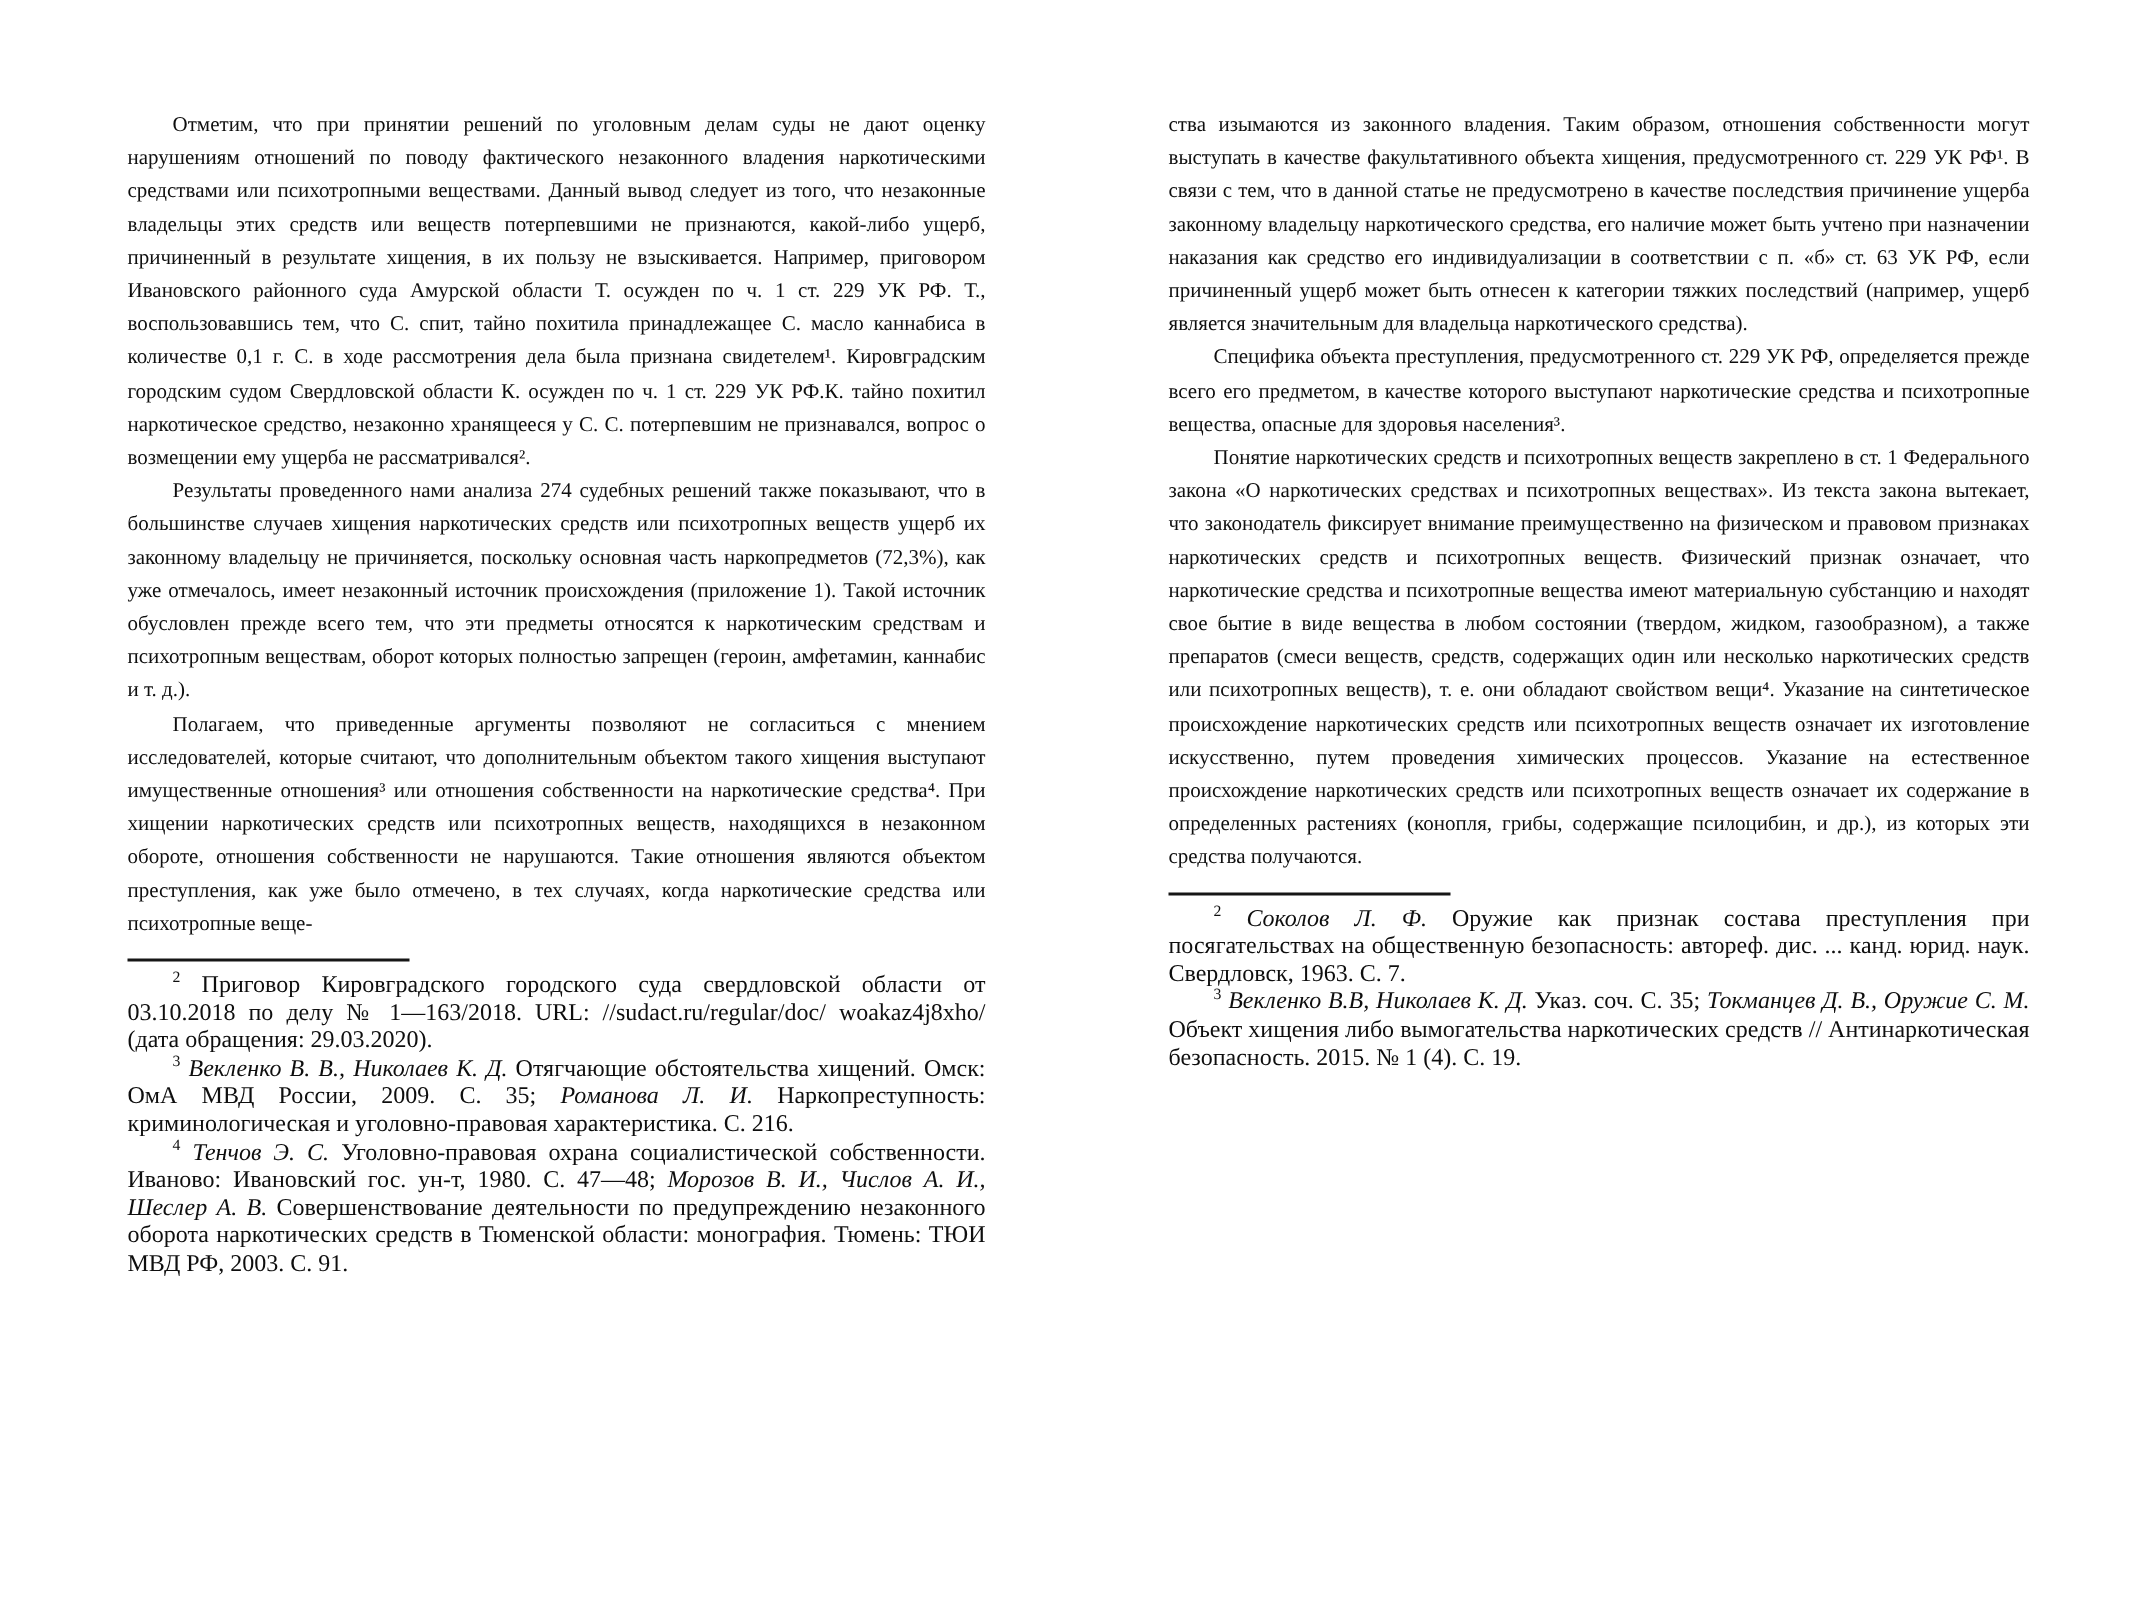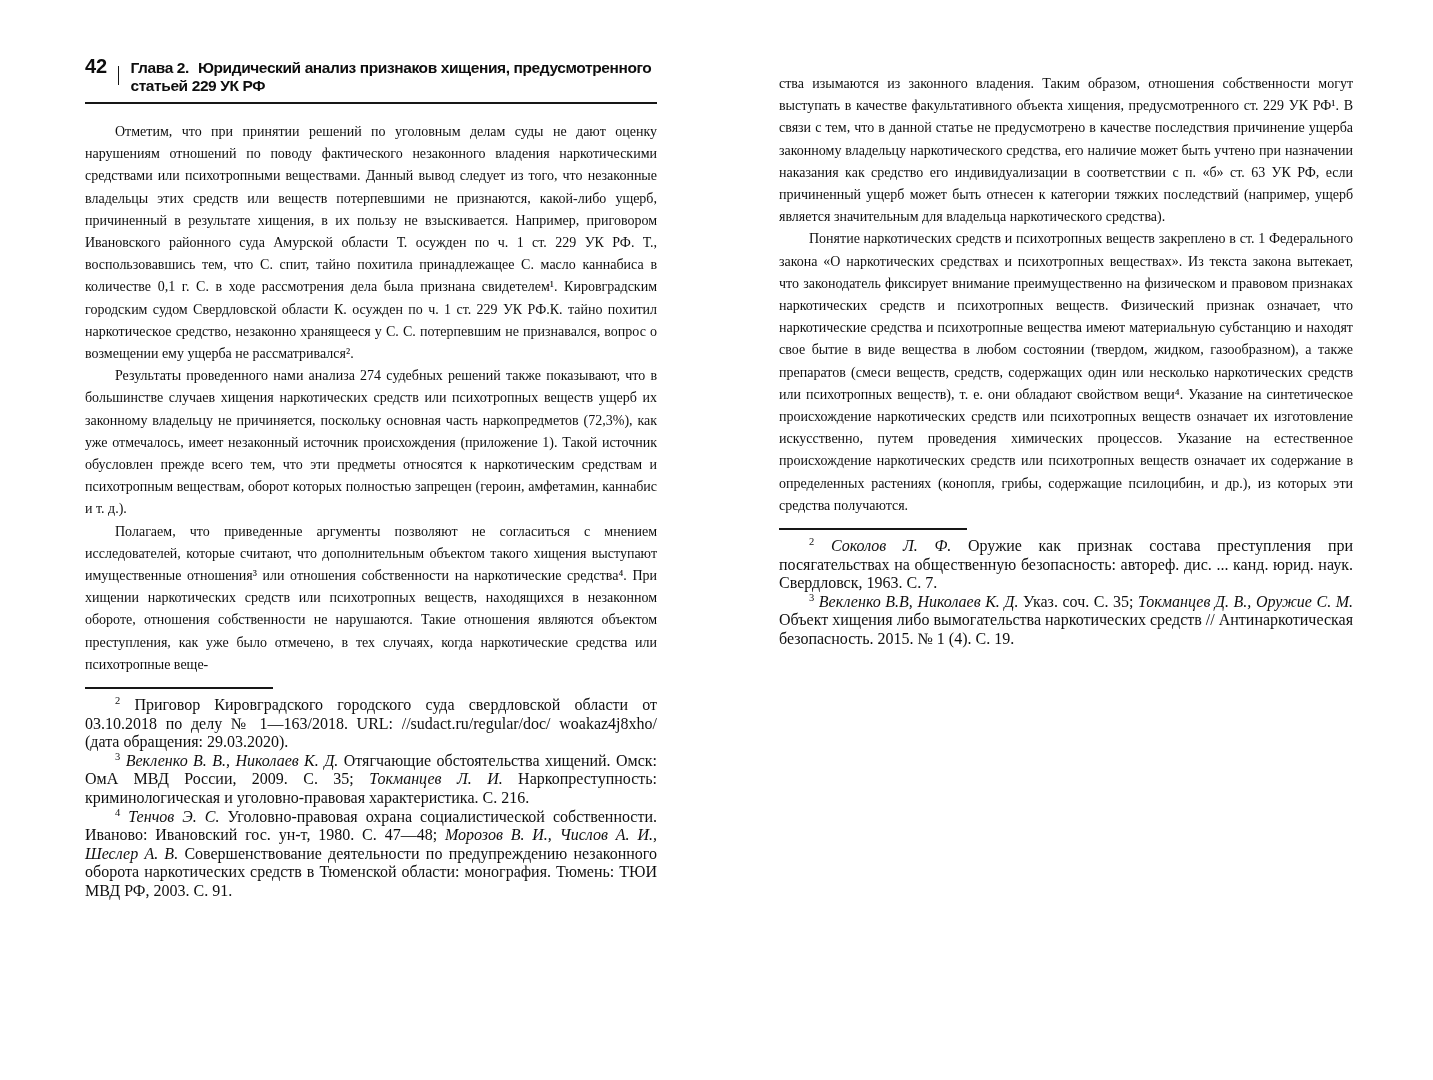--- a/index.html
+++ b/index.html
@@ -59,43 +59,37 @@
     text-align: justify;
     text-indent: 30px;
   }
   .footnote sup { font-size: 10.5px; line-height: 0; }
   .it { font-style: italic; }
 </style>
 </head>
 <body>
 
 <div class="page" id="page-left">
-  <div class="header">
-    <span class="pagenum">42</span>
-    <span class="hdr-divider"></span>
-    <span class="hdr-text">
-      <span class="hdr-label">Глава 2.</span><span>Юридический анализ признаков хищения, предусмотренного статьей 229 УК РФ</span>
-    </span>
-  </div>
   <div class="bodytext">
     <p class="para indent">Отметим, что при принятии решений по уголовным делам суды не дают оценку нарушениям отношений по поводу фактического незаконного владения наркотическими средствами или психотропными веществами. Данный вывод следует из того, что незаконные владельцы этих средств или веществ потерпевшими не признаются, какой-либо ущерб, причиненный в результате хищения, в их пользу не взыскивается. Например, приговором Ивановского районного суда Амурской области Т. осужден по ч. 1 ст. 229 УК РФ. Т., воспользовавшись тем, что С. спит, тайно похитила принадлежащее С. масло каннабиса в количестве 0,1 г. С. в ходе рассмотрения дела была признана свидетелем¹. Кировградским городским судом Свердловской области К. осужден по ч. 1 ст. 229 УК РФ.К. тайно похитил наркотическое средство, незаконно хранящееся у С. С. потерпевшим не признавался, вопрос о возмещении ему ущерба не рассматривался².</p>
     <p class="para indent">Результаты проведенного нами анализа 274 судебных решений также показывают, что в большинстве случаев хищения наркотических средств или психотропных веществ ущерб их законному владельцу не причиняется, поскольку основная часть наркопредметов (72,3%), как уже отмечалось, имеет незаконный источник происхождения (приложение 1). Такой источник обусловлен прежде всего тем, что эти предметы относятся к наркотическим средствам и психотропным веществам, оборот которых полностью запрещен (героин, амфетамин, каннабис и т. д.).</p>
     <p class="para indent">Полагаем, что приведенные аргументы позволяют не согласиться с мнением исследователей, которые считают, что дополнительным объектом такого хищения выступают имущественные отношения³ или отношения собственности на наркотические средства⁴. При хищении наркотических средств или психотропных веществ, находящихся в незаконном обороте, отношения собственности не нарушаются. Такие отношения являются объектом преступления, как уже было отмечено, в тех случаях, когда наркотические средства или психотропные веще-</p>
   </div>
   <div class="fnsep"></div>
   <div>
       <p class="footnote"><sup>2</sup>&nbsp;<span>Приговор Кировградского городского суда свердловской области от 03.10.2018 по делу № 1—163/2018. URL: //sudact.ru/regular/doc/ woakaz4j8xho/ (дата обращения: 29.03.2020).</span></p>
-      <p class="footnote"><sup>3</sup>&nbsp;<span class="it">Векленко В. В., Николаев К. Д.</span><span> Отягчающие обстоятельства хищений. Омск: ОмА МВД России, 2009. С. 35; </span><span class="it">Токманцев Л. И.</span><span> Наркопреступность: криминологическая и уголовно-правовая характеристика. С. 216.</span></p>
+      <p class="footnote"><sup>3</sup>&nbsp;<span class="it">Векленко В. В., Николаев К. Д.</span><span> Отягчающие обстоятельства хищений. Омск: ОмА МВД России, 2009. С. 35; </span><span class="it">Романова Л. И.</span><span> Наркопреступность: криминологическая и уголовно-правовая характеристика. С. 216.</span></p>
       <p class="footnote"><sup>4</sup>&nbsp;<span class="it">Тенчов Э. С.</span><span> Уголовно-правовая охрана социалистической собственности. Иваново: Ивановский гос. ун-т, 1980. С. 47—48; </span><span class="it">Морозов В. И., Числов А. И., Шеслер А. В.</span><span> Совершенствование деятельности по предупреждению незаконного оборота наркотических средств в Тюменской области: монография. Тюмень: ТЮИ МВД РФ, 2003. С. 91.</span></p>
     </div>
 </div>
 
 <div class="page" id="page-right">
   <div class="bodytext">
     <p class="para">ства изымаются из законного владения. Таким образом, отношения собственности могут выступать в качестве факультативного объекта хищения, предусмотренного ст. 229 УК РФ¹. В связи с тем, что в данной статье не предусмотрено в качестве последствия причинение ущерба законному владельцу наркотического средства, его наличие может быть учтено при назначении наказания как средство его индивидуализации в соответствии с п. «б» ст. 63 УК РФ, если причиненный ущерб может быть отнесен к категории тяжких последствий (например, ущерб является значительным для владельца наркотического средства).</p>
+    <p class="para indent">Специфика объекта преступления, предусмотренного ст. 229 УК РФ, определяется прежде всего его предметом, в качестве которого выступают наркотические средства и психотропные вещества, опасные для здоровья населения³.</p>
     <p class="para indent">Понятие наркотических средств и психотропных веществ закреплено в ст. 1 Федерального закона «О наркотических средствах и психотропных веществах». Из текста закона вытекает, что законодатель фиксирует внимание преимущественно на физическом и правовом признаках наркотических средств и психотропных веществ. Физический признак означает, что наркотические средства и психотропные вещества имеют материальную субстанцию и находят свое бытие в виде вещества в любом состоянии (твердом, жидком, газообразном), а также препаратов (смеси веществ, средств, содержащих один или несколько наркотических средств или психотропных веществ), т. е. они обладают свойством вещи⁴. Указание на синтетическое происхождение наркотических средств или психотропных веществ означает их изготовление искусственно, путем проведения химических процессов. Указание на естественное происхождение наркотических средств или психотропных веществ означает их содержание в определенных растениях (конопля, грибы, содержащие псилоцибин, и др.), из которых эти средства получаются.</p>
   </div>
   <div class="fnsep"></div>
   <div>
       <p class="footnote"><sup>2</sup>&nbsp;<span class="it">Соколов Л. Ф.</span><span> Оружие как признак состава преступления при посягательствах на общественную безопасность: автореф. дис. ... канд. юрид. наук. Свердловск, 1963. С. 7.</span></p>
       <p class="footnote"><sup>3</sup>&nbsp;<span class="it">Векленко В.В, Николаев К. Д.</span><span> Указ. соч. С. 35; </span><span class="it">Токманцев Д. В., Оружие С. М.</span><span> Объект хищения либо вымогательства наркотических средств // Антинаркотическая безопасность. 2015. № 1 (4). С. 19.</span></p>
     </div>
 </div>
 
 </body></html>

